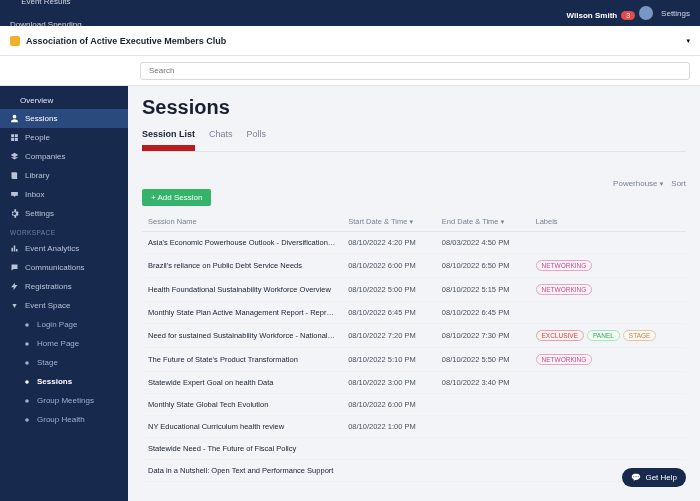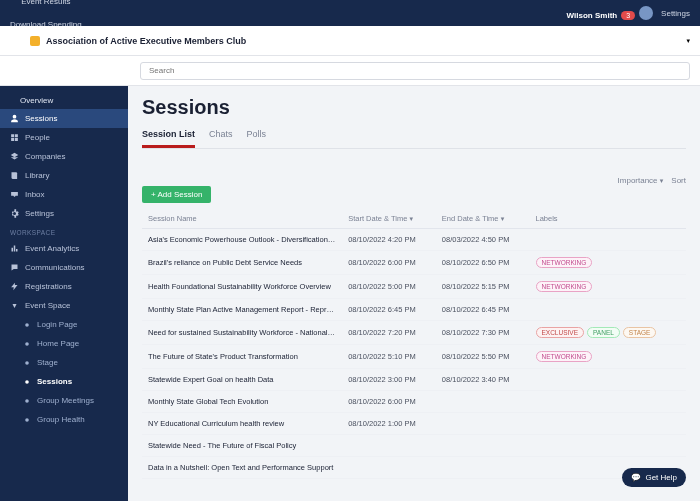--- a/index.html
+++ b/index.html
@@ -36,21 +36,21 @@
   .titlebar {
     height: 30px;
     background:#fff;
     border-bottom:1px solid #e2e4e9;
     display:flex;
     align-items:center;
     justify-content:space-between;
     padding:0 10px;
     font-size:8px;
   }
-  .title-left { display:flex; align-items:center; gap:6px;margin-left:20px; }
+  .title-left { display:flex; align-items:center; gap:6px; }
   .logo-sq { width:10px; height:10px; background:#f3b02b; border-radius:2px; }
   .assoc-title { font-weight:700; color:#1a2033; font-size:9px; }
   .search {
     height: 30px;
     background:#fff;
     border-bottom:1px solid #e2e4e9;
     display:flex;
     align-items:center;
     padding:0 10px 0 140px;
   }
@@ -111,21 +111,21 @@
     position:relative;
   }
   .page-title {
     font-size:20px;
     font-weight:700;
     color:#1a2033;
     margin-bottom:6px;
   }
   .tabs { display:flex; gap:14px; font-size:9px; border-bottom:1px solid #dfe2e8; margin-bottom:8px; }
   .tab { padding:4px 0 6px 0; color:#7b8294; cursor:pointer; }
-  .tab.active { color:#1a2033; font-weight:600; border-bottom:3px solid #b91c1c; }
+  .tab.active { color:#1a2033; font-weight:600; border-bottom:6px solid #b91c1c; }
   .toolbar { display:flex; align-items:center; justify-content:space-between; margin-bottom:6px; }
   .btn-primary {
     background:#35b36a;
     color:#fff;
     font-size:8px;
     padding:4px 9px;
     border-radius:2px;
     border:none;
     display:inline-flex;
     align-items:center;
@@ -360,21 +360,21 @@
       <div class="tabs">
         <div class="tab active">Session List</div>
         <div class="tab">Chats</div>
         <div class="tab">Polls</div>
       </div>
 
       <div class="toolbar">
         <button class="btn-primary">+ Add Session</button>
         <div class="filter-right">
           <span>
-            <span>Importance</span>
+            <span>Powerhouse</span>
             <span class="chev">▾</span>
           </span>
           <span>
             <span>Sort</span>
           </span>
         </div>
       </div>
 
       <table class="table">
         <thead>

